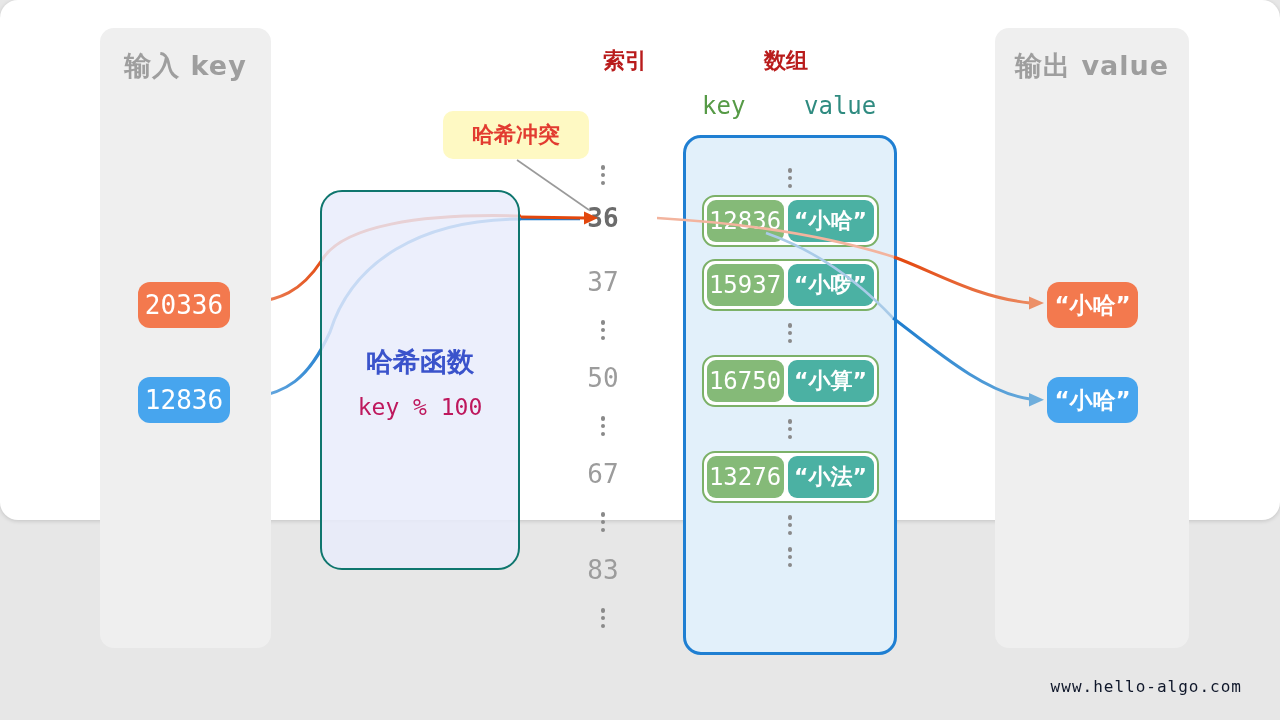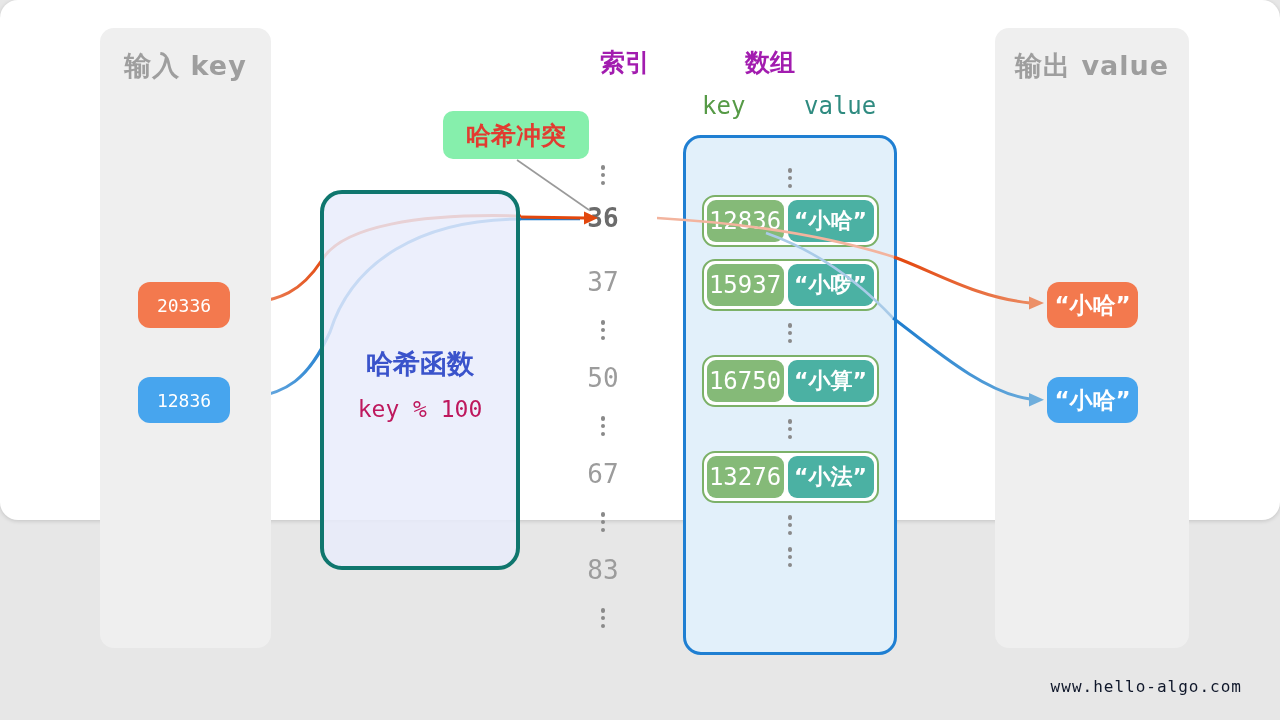--- a/index.html
+++ b/index.html
@@ -23,63 +23,63 @@
     position:absolute;top:20px;left:0;right:0;text-align:center;
     font-size:27px;font-weight:bold;color:#9e9e9e;letter-spacing:1px;
     font-family:"DejaVu Sans","Liberation Sans",sans-serif;
   }
 
   
   .chip{
     position:absolute;height:46px;border-radius:12px;color:#fff;
     display:flex;align-items:center;justify-content:center;
     font-family:"DejaVu Sans Mono","Liberation Mono",monospace;
-    font-size:18px;
+    font-size:26px;
   }
   .chip.cjk{font-family:"DejaVu Sans","Liberation Sans",sans-serif;font-size:23px;font-weight:bold;}
   .chip-orange{background:#f3794e;}
   .chip-blue{background:#47a5ee;}
   .in-1{left:138px;top:282px;width:92px;}
   .in-2{left:138px;top:377px;width:92px;}
   .out-1{left:1047px;top:282px;width:91px;}
   .out-2{left:1047px;top:377px;width:91px;}
 
   
   .hash-box{
     position:absolute;left:320px;top:190px;width:200px;height:380px;
     background:rgba(232,236,251,0.84);
-    border:4px solid #0f766e;border-radius:22px;box-sizing:border-box;
+    border:2px solid #0f766e;border-radius:22px;box-sizing:border-box;
   }
   .hash-title{
     position:absolute;top:152px;left:0;right:0;text-align:center;
     font-size:27px;font-weight:bold;color:#3a53cb;
     font-family:"DejaVu Sans","Liberation Sans",sans-serif;
   }
   .hash-formula{
     position:absolute;top:202px;left:0;right:0;text-align:center;
     font-size:23px;color:#be185d;
     font-family:"DejaVu Sans Mono","Liberation Mono",monospace;
   }
 
   
   .collision{
     position:absolute;left:443px;top:111px;width:146px;height:48px;
-    background:#86efac;border-radius:10px;
+    background:#fef9c3;border-radius:10px;
     display:flex;align-items:center;justify-content:center;
-    font-size:25px;font-weight:bold;color:#e23b30;
+    font-size:22px;font-weight:bold;color:#e23b30;
     font-family:"DejaVu Sans","Liberation Sans",sans-serif;
   }
 
   
   .col-header{
-    position:absolute;font-size:25px;font-weight:bold;color:#a21caf;
+    position:absolute;font-size:22px;font-weight:bold;color:#b91c1c;
     font-family:"DejaVu Sans","Liberation Sans",sans-serif;text-align:center;
   }
   .hdr-index{left:575px;top:46px;width:100px;}
-  .hdr-array{left:720px;top:46px;width:100px;}
+  .hdr-array{left:736px;top:46px;width:100px;}
   .kv-header{
     position:absolute;top:92px;font-size:24px;
     font-family:"DejaVu Sans Mono","Liberation Mono",monospace;text-align:left;
   }
   .kv-key{left:702px;width:84px;color:#569a46;}
   .kv-value{left:788px;width:88px;color:#2f8b80;margin-left:16px;}
 
   
   .array-panel{
     position:absolute;left:683px;top:135px;width:214px;height:520px;

